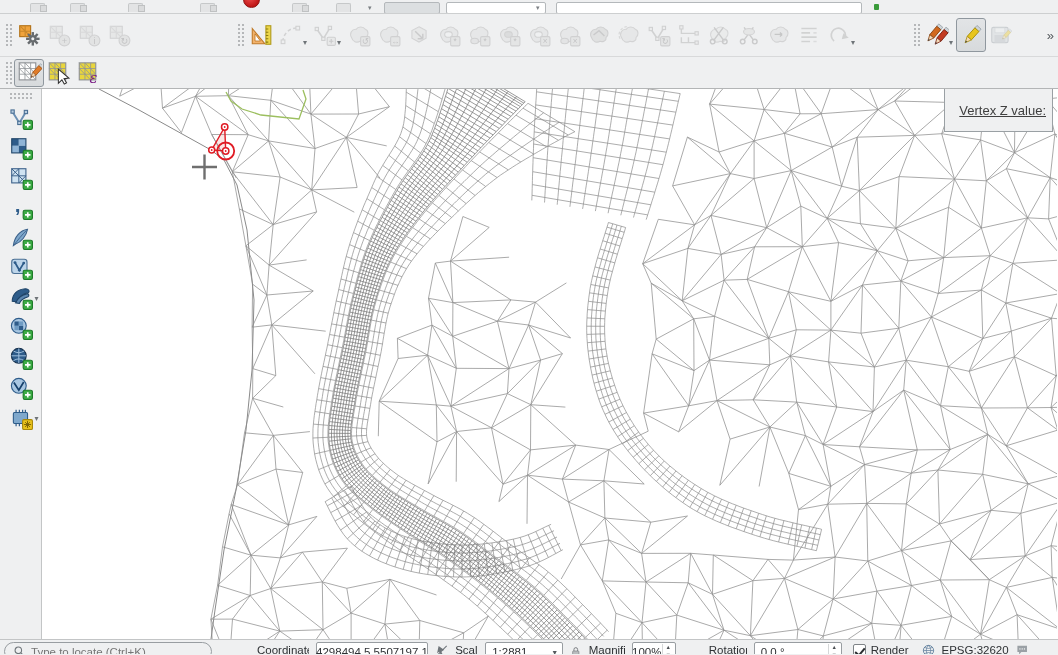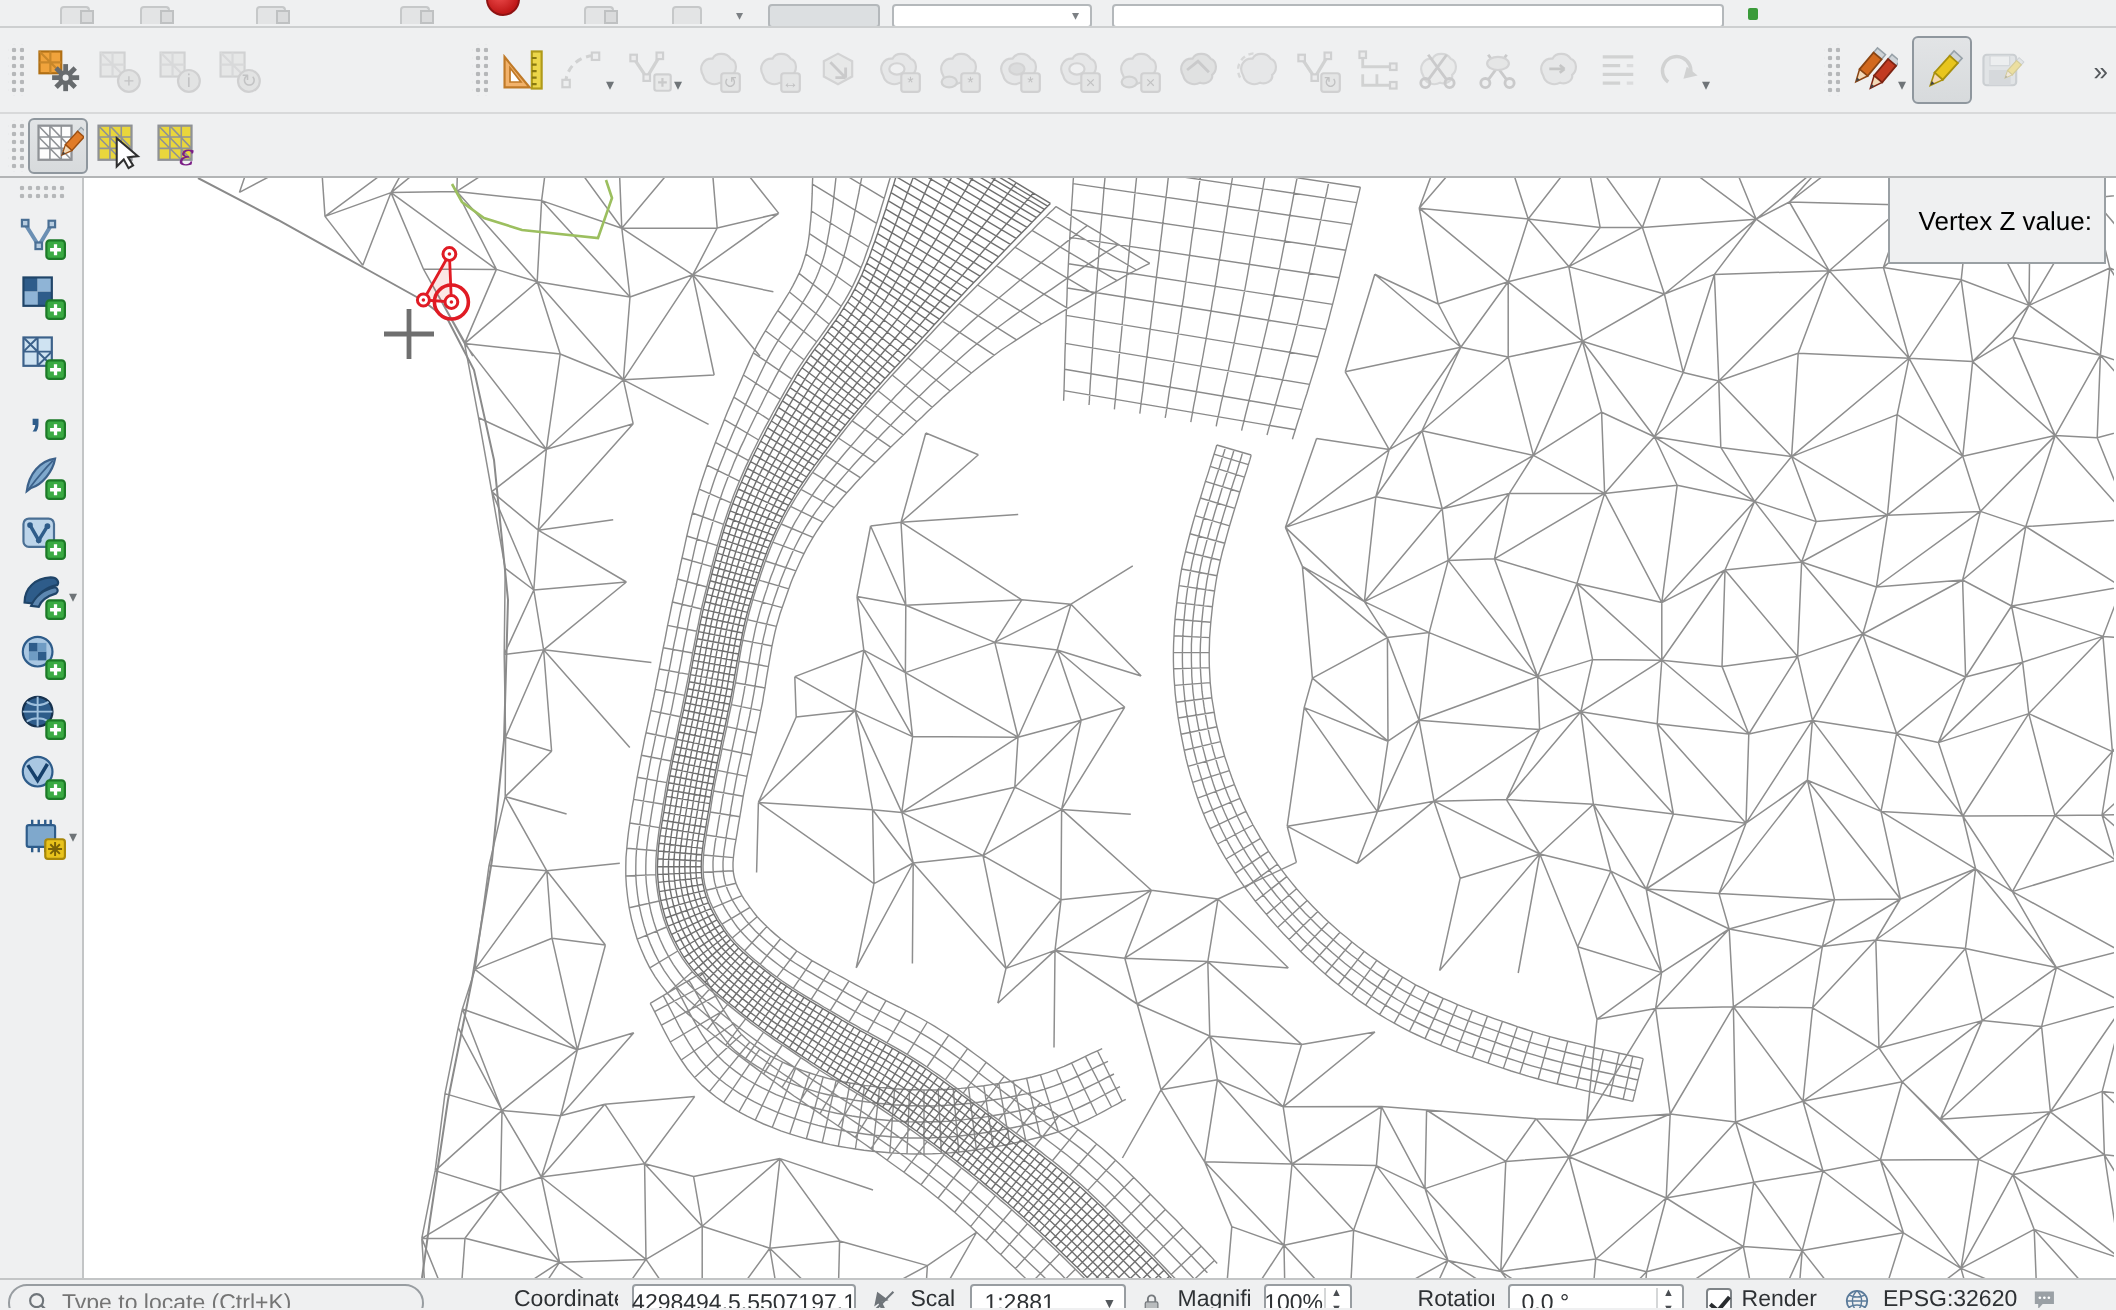--- a/index.html
+++ b/index.html
@@ -37,21 +37,21 @@
   
   .content{display:flex;height:550px;}
   .sidebar{width:42px;border-right:1px solid #c3c5c6;display:flex;flex-direction:column;align-items:center;padding-top:1px;background:#eff0f1;}
   .sbtn{width:34px;height:30px;display:flex;align-items:center;justify-content:center;position:relative;flex-shrink:0;}
   .sbtn .dd-caret{position:absolute;right:-4px;top:11px;margin:0;}
   .canvas{position:relative;flex:1;background:#ffffff;overflow:hidden;}
   .canvas svg.mesh{position:absolute;left:0;top:0;}
 
   
   .vz{position:absolute;top:0;right:5px;height:43px;background:#eff0f1;border:1px solid #9aa0a4;border-top:none;display:flex;align-items:center;padding:0 6px 0 14px;gap:8px;}
-  .vz-label{font-size:13px;color:#000000;white-space:nowrap;}
+  .vz-label{font-size:13px;color:#404040;white-space:nowrap;text-decoration:underline;}
   .spinwrap{position:relative;width:155px;height:27px;}
   .spinwrap input{width:100%;height:100%;border:1px solid #b0b4b8;border-radius:2px;background:#fff;font-size:13px;font-family:"Liberation Sans","DejaVu Sans",sans-serif;padding:0 24px 0 7px;color:#232629;}
   .spins{position:absolute;right:1px;top:1px;bottom:1px;width:18px;border-left:1px solid #cbcdce;display:flex;flex-direction:column;background:#f4f4f5;border-radius:0 2px 2px 0;}
   .spins div{flex:1;display:flex;align-items:center;justify-content:center;font-size:7px;color:#4a4e52;line-height:1;}
   .spins div:first-child{border-bottom:1px solid #d8d9da;}
 
   
   .statusbar{height:15px;border-top:1px solid #c3c5c6;background:#eff0f1;display:flex;align-items:flex-start;padding:2px 6px 0 4px;gap:7px;font-size:11.5px;color:#2e3134;overflow:hidden;white-space:nowrap;}
   .locate{display:flex;align-items:center;gap:5px;width:208px;height:19px;border:1px solid #999fa0;border:1px solid #989da1;border-radius:10px;padding:0 8px;flex-shrink:0;}
   .locate input{border:none;outline:none;background:transparent;font-size:11.5px;color:#7e858b;width:160px;font-family:"Liberation Sans","DejaVu Sans",sans-serif;}

